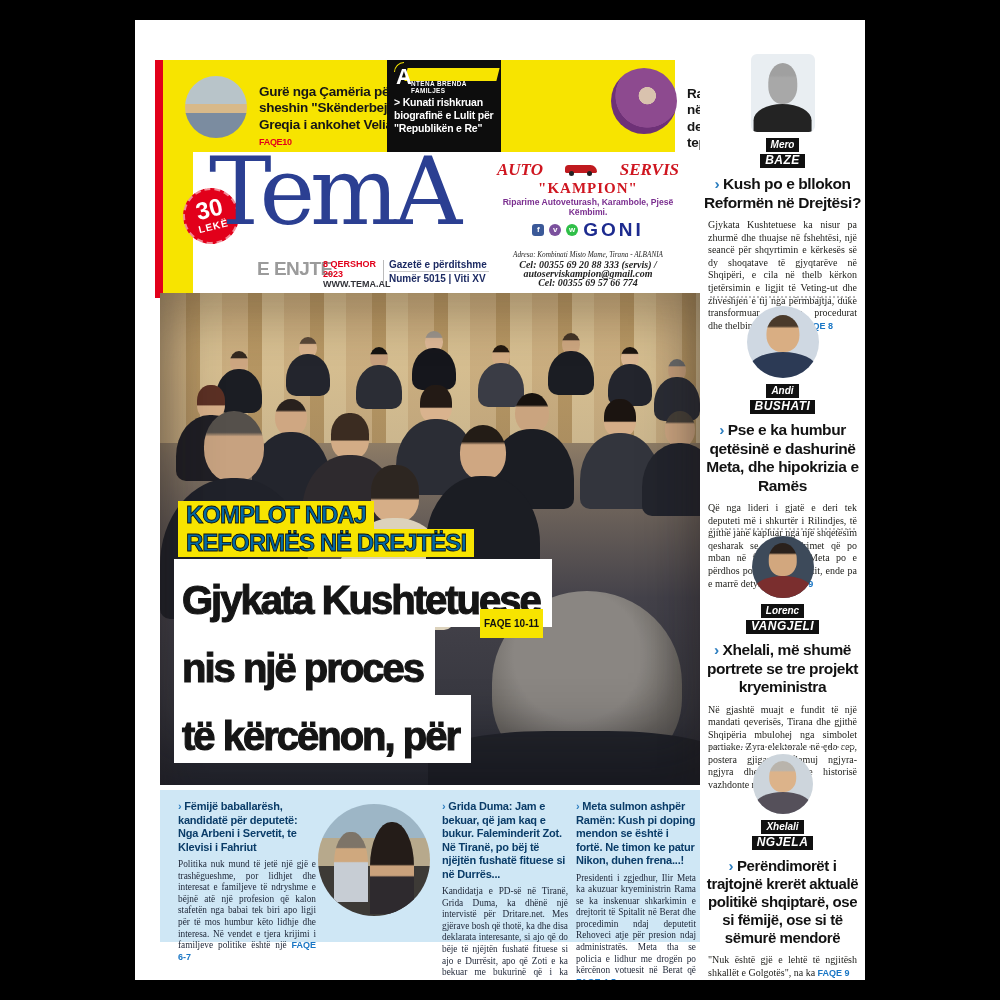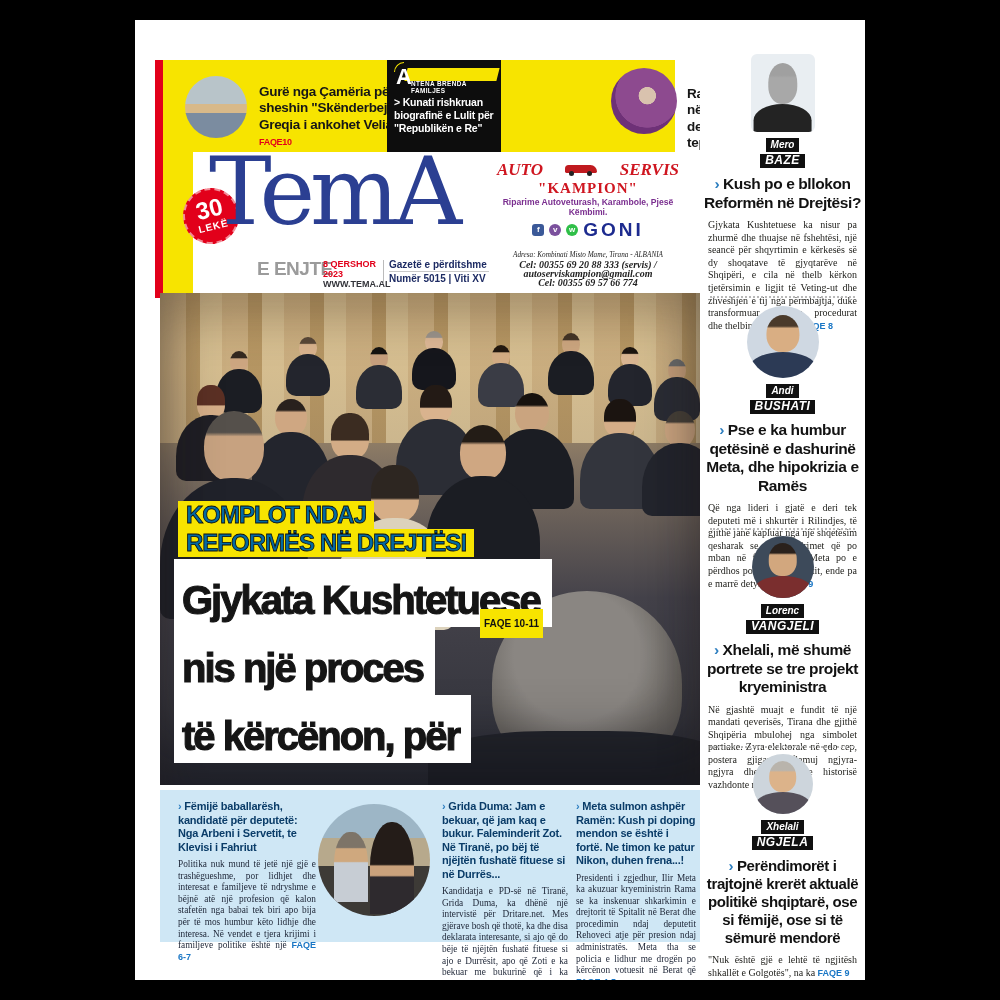--- a/index.html
+++ b/index.html
@@ -216,21 +216,21 @@
         <div class="hl">Gjykata Kushtetuese</div>
         <span class="hl-ref">FAQE 10-11</span>
         <div class="hl">nis një proces</div>
         <div class="hl">të kërcënon, për</div>
       </div>
     </div>
 
     <div class="band">
       <div class="bt bt1">
         <h4 class="bt-title">Fëmijë baballarësh, kandidatë për deputetë: Nga Arbeni i Servetit, te Klevisi i Fahriut</h4>
-        <p class="bt-body"><span>Politika nuk mund të jetë një gjë e trashëgueshme, por lidhjet dhe interesat e familjeve të ndryshme e bëjnë atë një profesion që kalon stafetën nga babai tek biri apo bija për të mos humbur këto lidhje dhe interesa. Në vendet e tjera krijimi i familjeve politike është një</span> <b class="ref">FAQE 6-7</b></p>
+        <p class="bt-body"><span>Politika nuk mund të jetë një gjë e trashëgueshme, por lidhjet dhe interesat e familjeve të ndryshme e bëjnë atë një profesion që kalon stafetën nga babai tek biri apo ligji për të mos humbur këto lidhje dhe interesa. Në vendet e tjera krijimi i familjeve politike është një</span> <b class="ref">FAQE 6-7</b></p>
       </div>
       <div class="bt-photo"></div>
       <div class="bt bt2">
         <h4 class="bt-title">Grida Duma: Jam e bekuar, që jam kaq e bukur. Faleminderit Zot. Në Tiranë, po bëj të njëjtën fushatë fituese si në Durrës...</h4>
         <p class="bt-body"><span>Kandidatja e PD-së në Tiranë, Grida Duma, ka dhënë një intervistë për Dritare.net. Mes gjërave bosh që thotë, ka dhe disa deklarata interesante, si ajo që do bëje të njëjtën fushatë fituese si ajo e Durrësit, apo që Zoti e ka bekuar me bukurinë që i ka</span> <b class="ref">FAQE 6</b></p>
       </div>
       <div class="bt bt3">
         <h4 class="bt-title">Meta sulmon ashpër Ramën: Kush pi doping mendon se është i fortë. Ne timon ke patur Nikon, duhen frena...!</h4>
         <p class="bt-body"><span>Presidenti i zgjedhur, Ilir Meta ka akuzuar kryeministrin Rama se ka inskenuar shkarkimin e drejtorit të Spitalit në Berat dhe procedimin ndaj deputetit Rehoveci atje për presion ndaj administratës. Meta tha se policia e lidhur me drogën po kërcënon votuesit në Berat që</span> <b class="ref">FAQE 4-5</b></p>
       </div>

